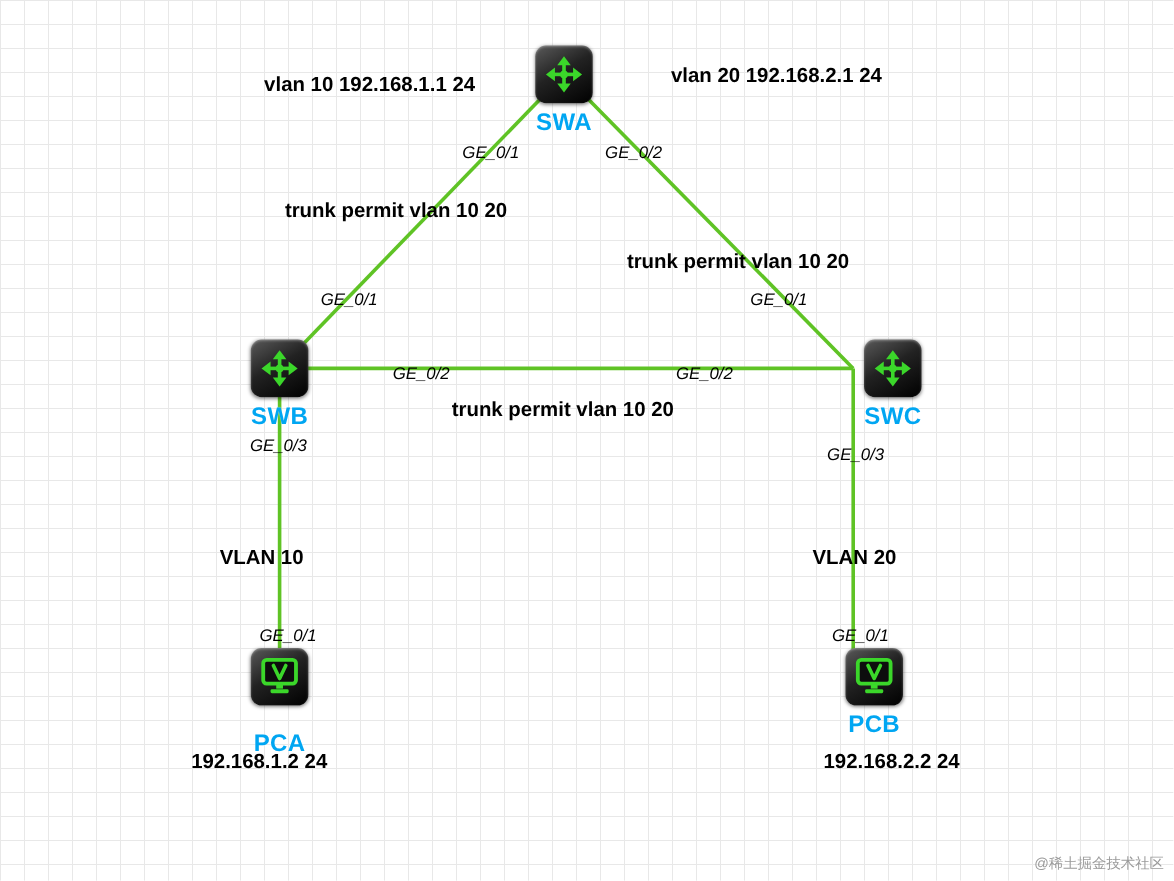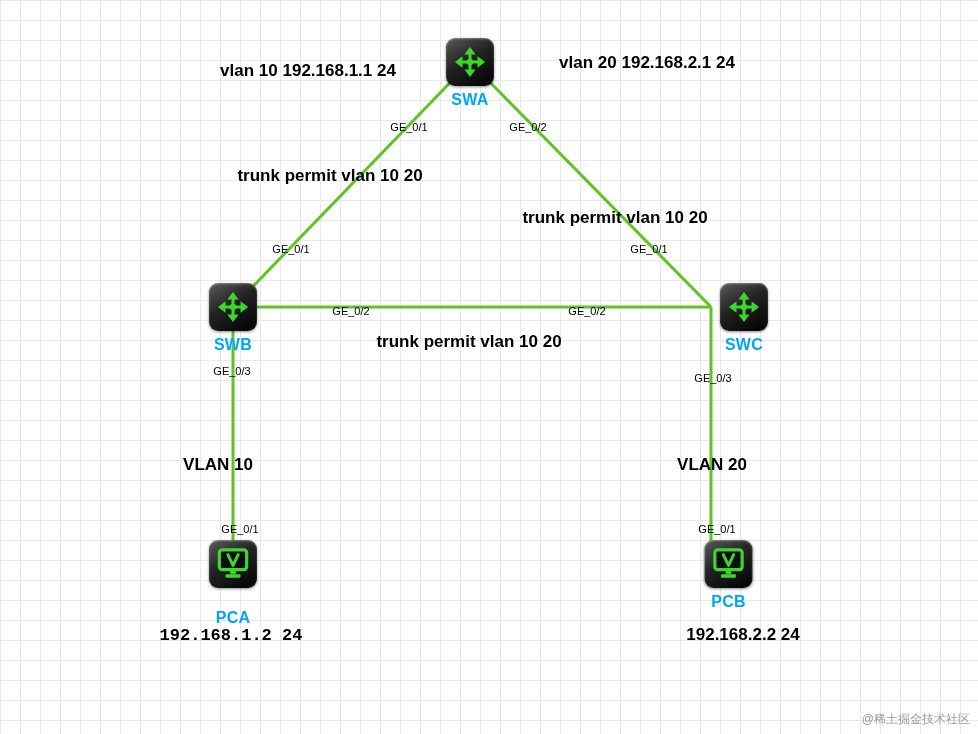--- a/index.html
+++ b/index.html
@@ -43,33 +43,33 @@
     box-shadow: inset 0 1px 2px rgba(255,255,255,.35), 0 1px 3px rgba(0,0,0,.45);
     display: flex;
     align-items: center;
     justify-content: center;
     color: var(--icon-green, #3bd72a);
   }
   .device-label {
     margin-top: 5px;
     color: var(--label-blue, #00a6f2);
     font-weight: bold;
-    font-size: 16px;
+    font-size: 20px;
     letter-spacing: .3px;
     text-shadow: 0 0 1px rgba(255,255,255,.8);
   }
 
   .annotation {
     position: absolute;
     transform: translate(-50%, -50%);
     white-space: nowrap;
     color: #000;
   }
   .annotation.heading { font-size: 17px; font-weight: bold; }
-  .annotation.port    { font-size: 11px; font-weight: normal; }
+  .annotation.port    { font-size: 14px; font-weight: normal; font-style: italic; }
 
   .watermark {
     position: absolute;
     right: 8px;
     bottom: 6px;
     color: #9b9b9b;
     font-size: 12px;
   }
 </style>
 </head>
@@ -154,21 +154,21 @@
   </div>
         <div class="device-label">PCB</div>
       </div>
       <div class="annotation heading" style="left: 308px; top: 71px;">vlan 10 192.168.1.1 24</div>
       <div class="annotation heading" style="left: 647px; top: 63px;">vlan 20 192.168.2.1 24</div>
       <div class="annotation heading" style="left: 330px; top: 176px;">trunk permit vlan 10 20</div>
       <div class="annotation heading" style="left: 615px; top: 218px;">trunk permit vlan 10 20</div>
       <div class="annotation heading" style="left: 469px; top: 342px;">trunk permit vlan 10 20</div>
       <div class="annotation heading" style="left: 218px; top: 465px;">VLAN 10</div>
       <div class="annotation heading" style="left: 712px; top: 465px;">VLAN 20</div>
-      <div class="annotation heading" style="left: 231px; top: 635px; font-family: Liberation Mono, monospace;">192.168.1.2 24</div>
+      <div class="annotation heading" style="left: 216px; top: 635px;">192.168.1.2 24</div>
       <div class="annotation heading" style="left: 719px; top: 635px; padding-left: 48px;">192.168.2.2 24</div>
       <div class="annotation port" style="left: 409px; top: 127px;">GE_0/1</div>
       <div class="annotation port" style="left: 528px; top: 127px;">GE_0/2</div>
       <div class="annotation port" style="left: 291px; top: 249px;">GE_0/1</div>
       <div class="annotation port" style="left: 649px; top: 249px;">GE_0/1</div>
       <div class="annotation port" style="left: 351px; top: 311px;">GE_0/2</div>
       <div class="annotation port" style="left: 587px; top: 311px;">GE_0/2</div>
       <div class="annotation port" style="left: 232px; top: 371px;">GE_0/3</div>
       <div class="annotation port" style="left: 713px; top: 378px;">GE_0/3</div>
       <div class="annotation port" style="left: 240px; top: 529px;">GE_0/1</div>

